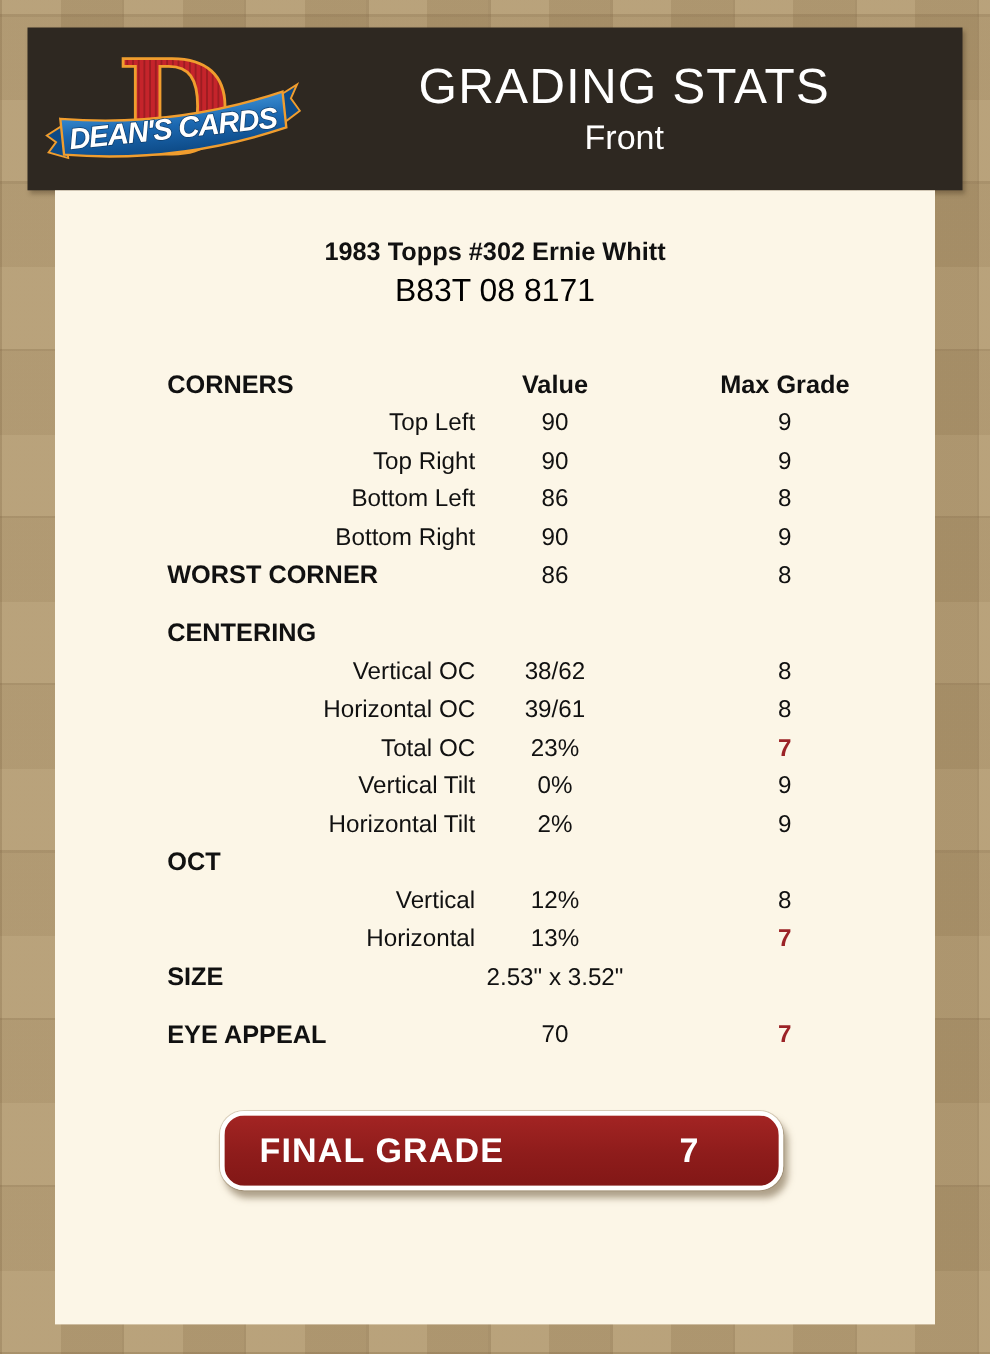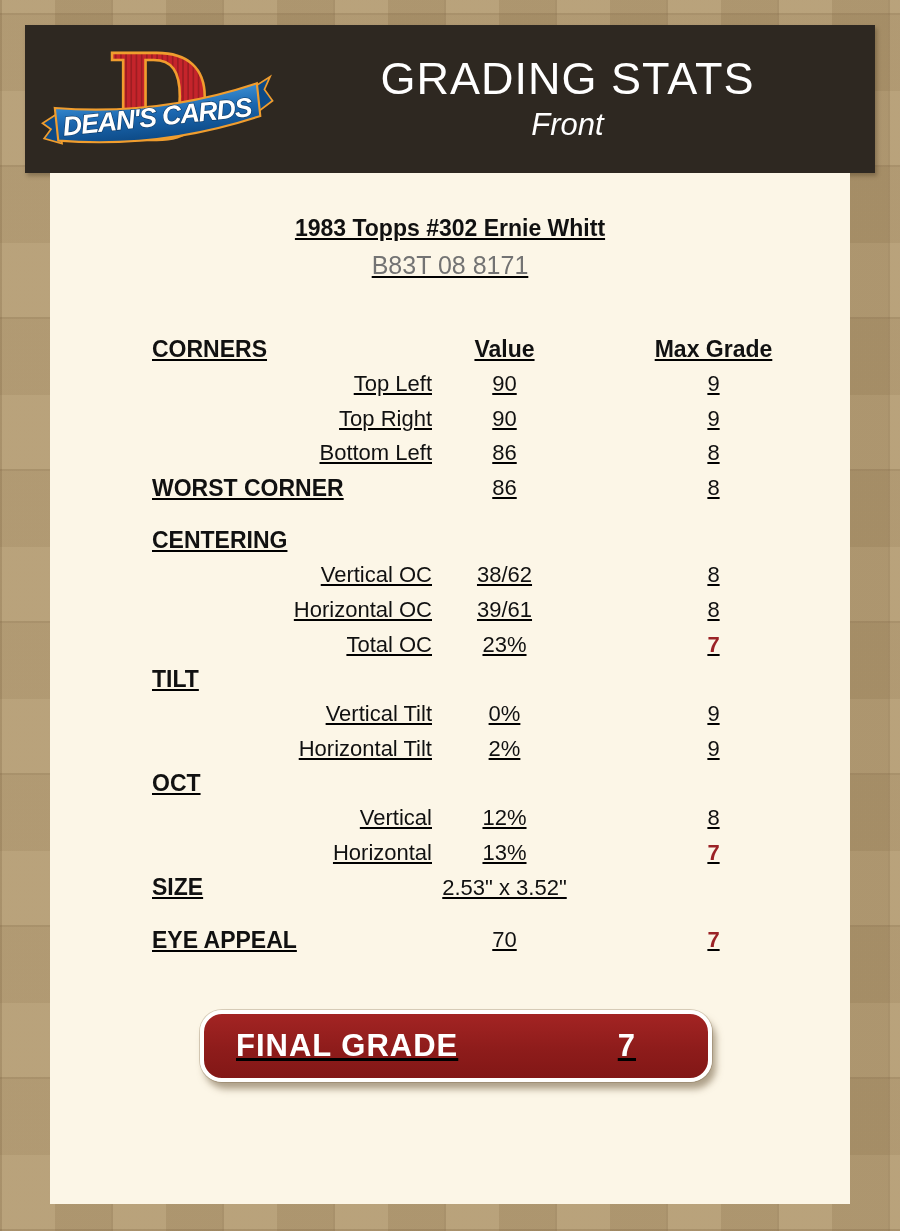--- a/index.html
+++ b/index.html
@@ -15,28 +15,28 @@
   }
   .header-bar{
     position:absolute;left:25px;top:25px;width:850px;height:148px;
     background:var(--header-bg,#2e2821);
     display:flex;align-items:center;
     box-shadow:2px 3px 4px rgba(60,45,25,.35);
   }
   .logo-wrap{flex:0 0 265px;display:flex;justify-content:center;align-items:center;height:100%;}
   .header-titles{flex:1;text-align:center;color:#ffffff;padding-right:30px;}
   .header-title{font-size:45px;letter-spacing:1px;line-height:52px;text-align:center;}
-  .header-subtitle{font-size:31px;line-height:40px;font-style:italic;}
+  .header-subtitle{font-size:31px;line-height:40px;}
   .panel{
     position:absolute;left:50px;top:173px;width:800px;height:1031px;
     background:var(--panel-bg,#fcf6e7);
-    box-sizing:border-box;padding-top:40px;text-decoration:underline;
+    box-sizing:border-box;padding-top:40px;
   }
   .card-title{text-align:center;font-size:23px;font-weight:bold;color:#111;line-height:30px;}
-  .card-serial{text-align:center;font-size:25px;color:#737373;line-height:30px;margin-top:7px;}
+  .card-serial{text-align:center;font-size:29px;color:#000000;line-height:30px;margin-top:7px;}
   table.grading{
     border-collapse:collapse;table-layout:fixed;
     margin:52px 0 0 102px;width:698px;
   }
   table.grading td{
     height:34.7px;padding:0;font-size:22px;color:#111;
     vertical-align:middle;white-space:nowrap;overflow:visible;
   }
   td.c-label{width:280px;text-align:left;}
   td.c-value{width:145px;text-align:center;}
@@ -110,20 +110,25 @@
         <tr class="item">
           <td class="c-label">Top Right</td>
           <td class="c-value">90</td>
           <td class="c-max">9</td>
         </tr>
         <tr class="item">
           <td class="c-label">Bottom Left</td>
           <td class="c-value">86</td>
           <td class="c-max">8</td>
         </tr>
+        <tr class="item">
+          <td class="c-label">Bottom Right</td>
+          <td class="c-value">90</td>
+          <td class="c-max">9</td>
+        </tr>
         <tr class="total">
           <td class="c-label">WORST CORNER</td>
           <td class="c-value">86</td>
           <td class="c-max">8</td>
         </tr>
         <tr class="section gap-above">
           <td class="c-label">CENTERING</td>
           <td class="c-value"></td>
           <td class="c-max"></td>
         </tr>
@@ -134,25 +139,20 @@
         </tr>
         <tr class="item">
           <td class="c-label">Horizontal OC</td>
           <td class="c-value">39/61</td>
           <td class="c-max">8</td>
         </tr>
         <tr class="item">
           <td class="c-label">Total OC</td>
           <td class="c-value">23%</td>
           <td class="c-max red">7</td>
-        </tr>
-        <tr class="section">
-          <td class="c-label">TILT</td>
-          <td class="c-value"></td>
-          <td class="c-max"></td>
         </tr>
         <tr class="item">
           <td class="c-label">Vertical Tilt</td>
           <td class="c-value">0%</td>
           <td class="c-max">9</td>
         </tr>
         <tr class="item">
           <td class="c-label">Horizontal Tilt</td>
           <td class="c-value">2%</td>
           <td class="c-max">9</td>

